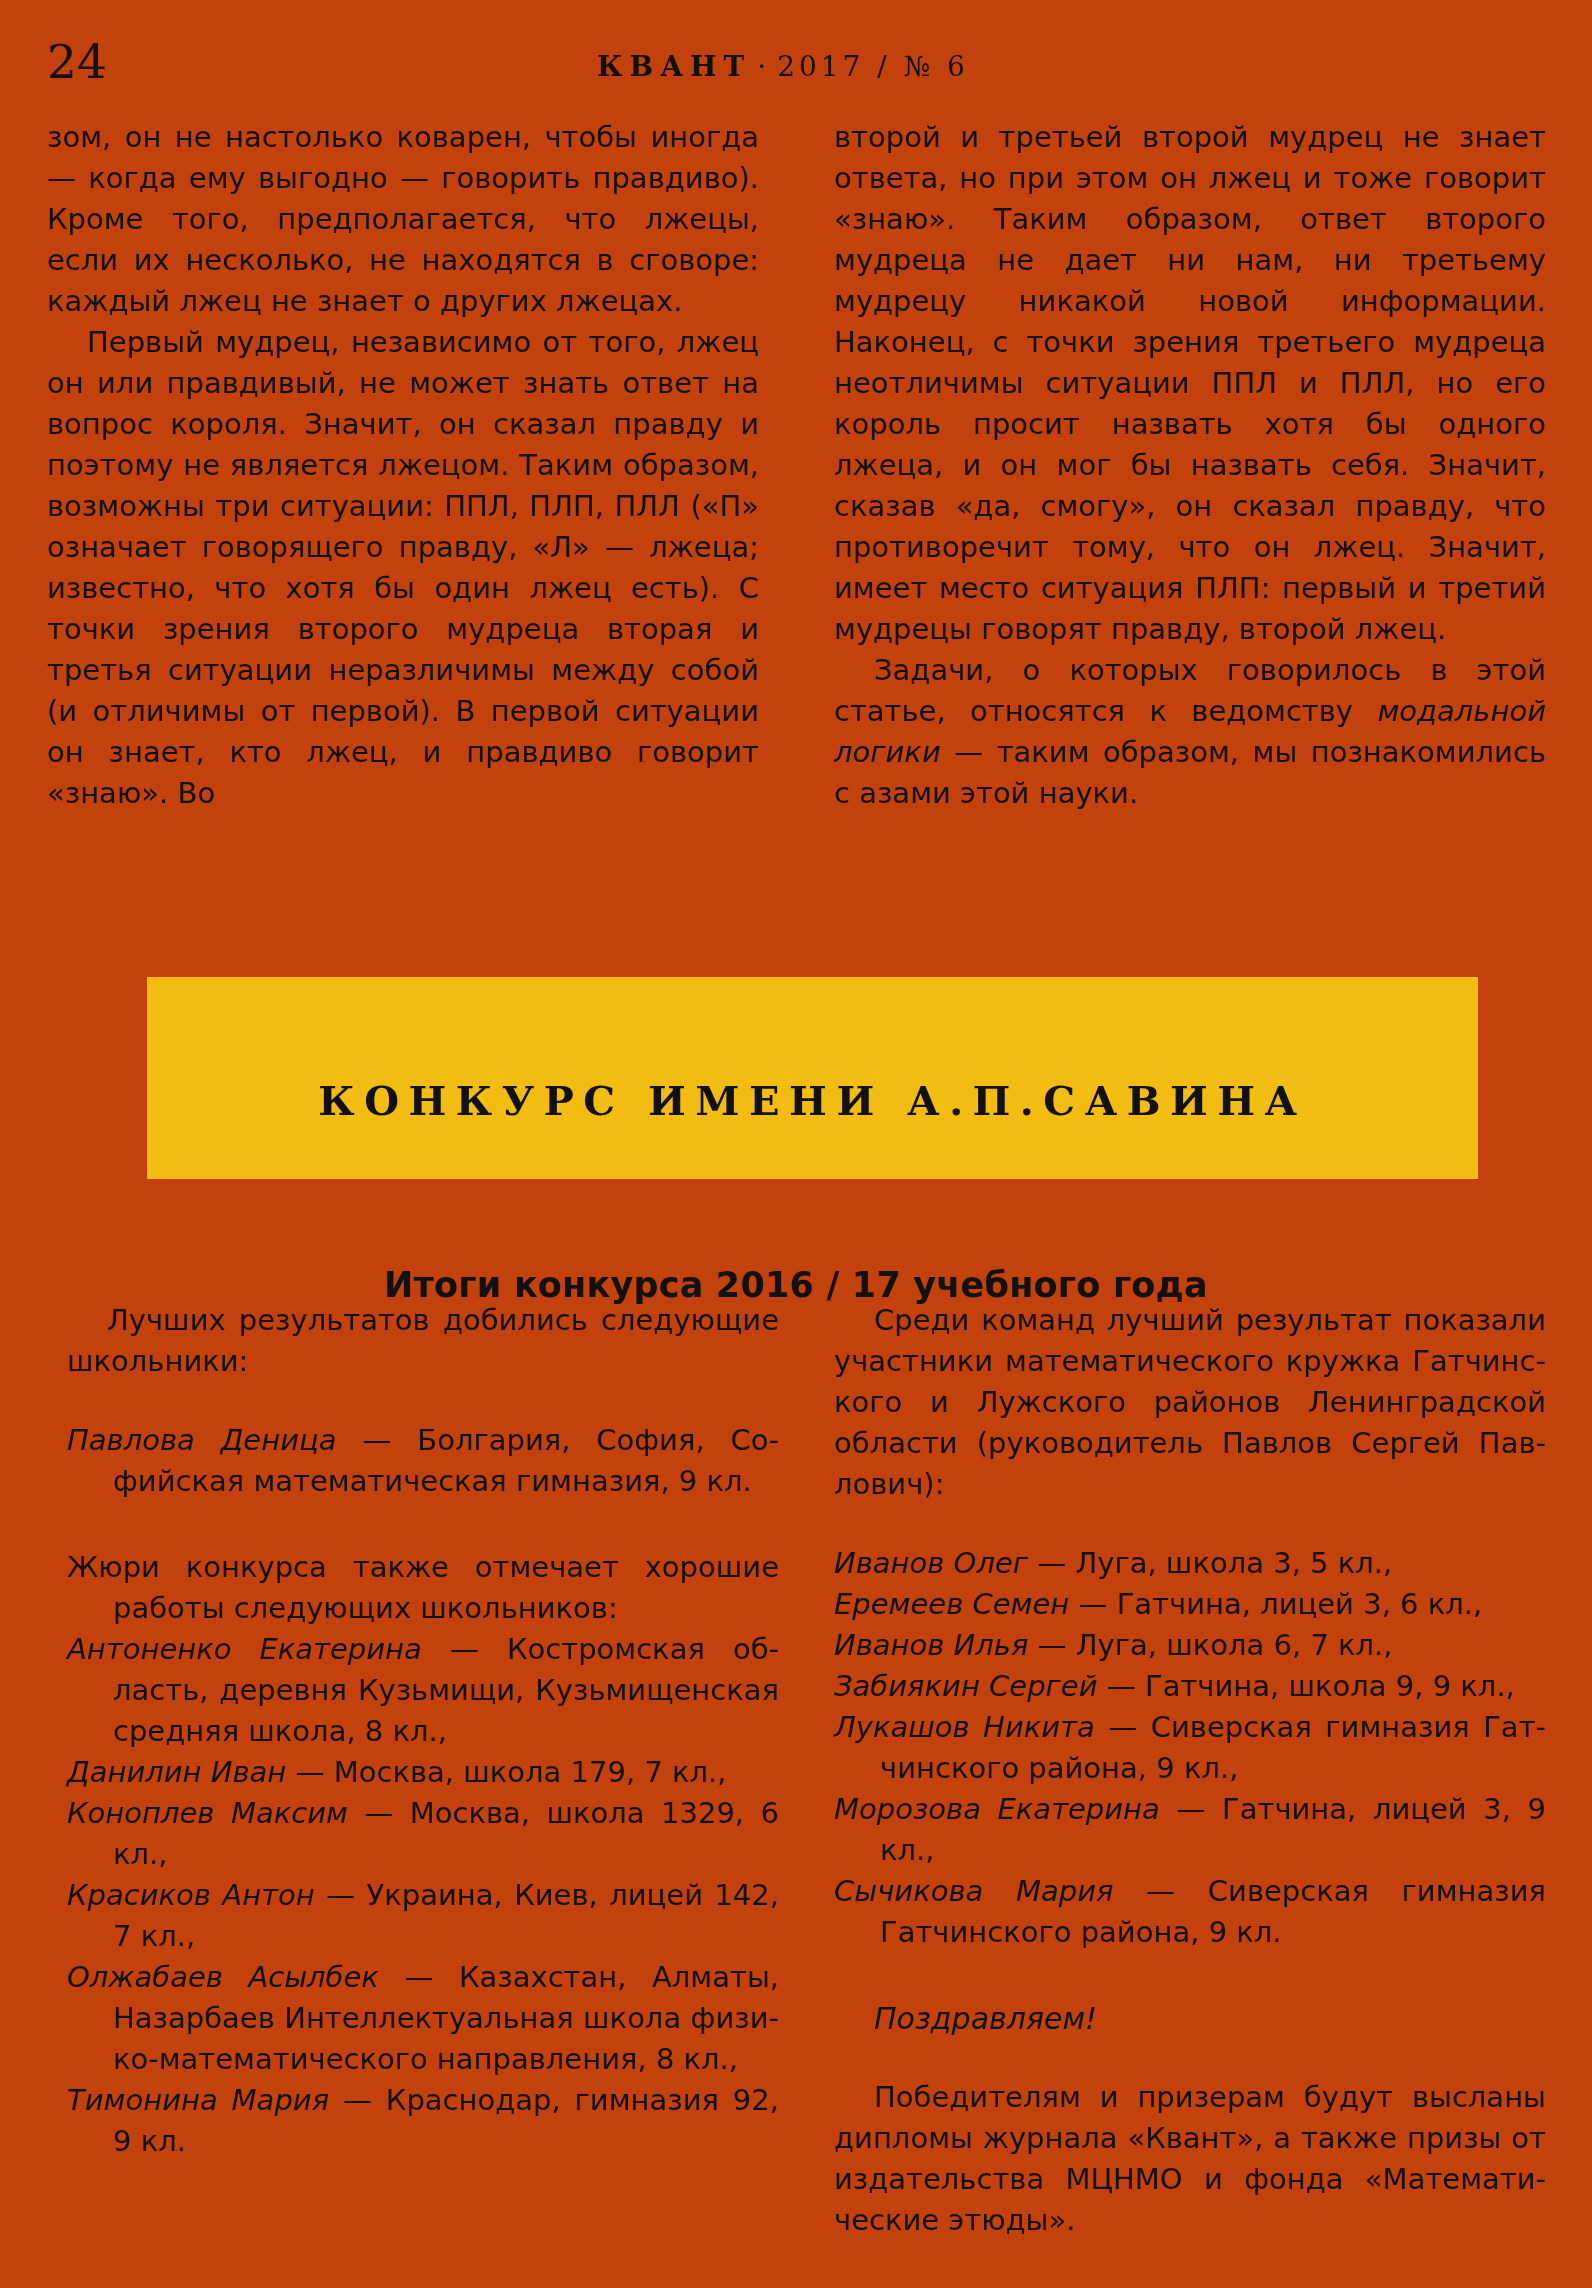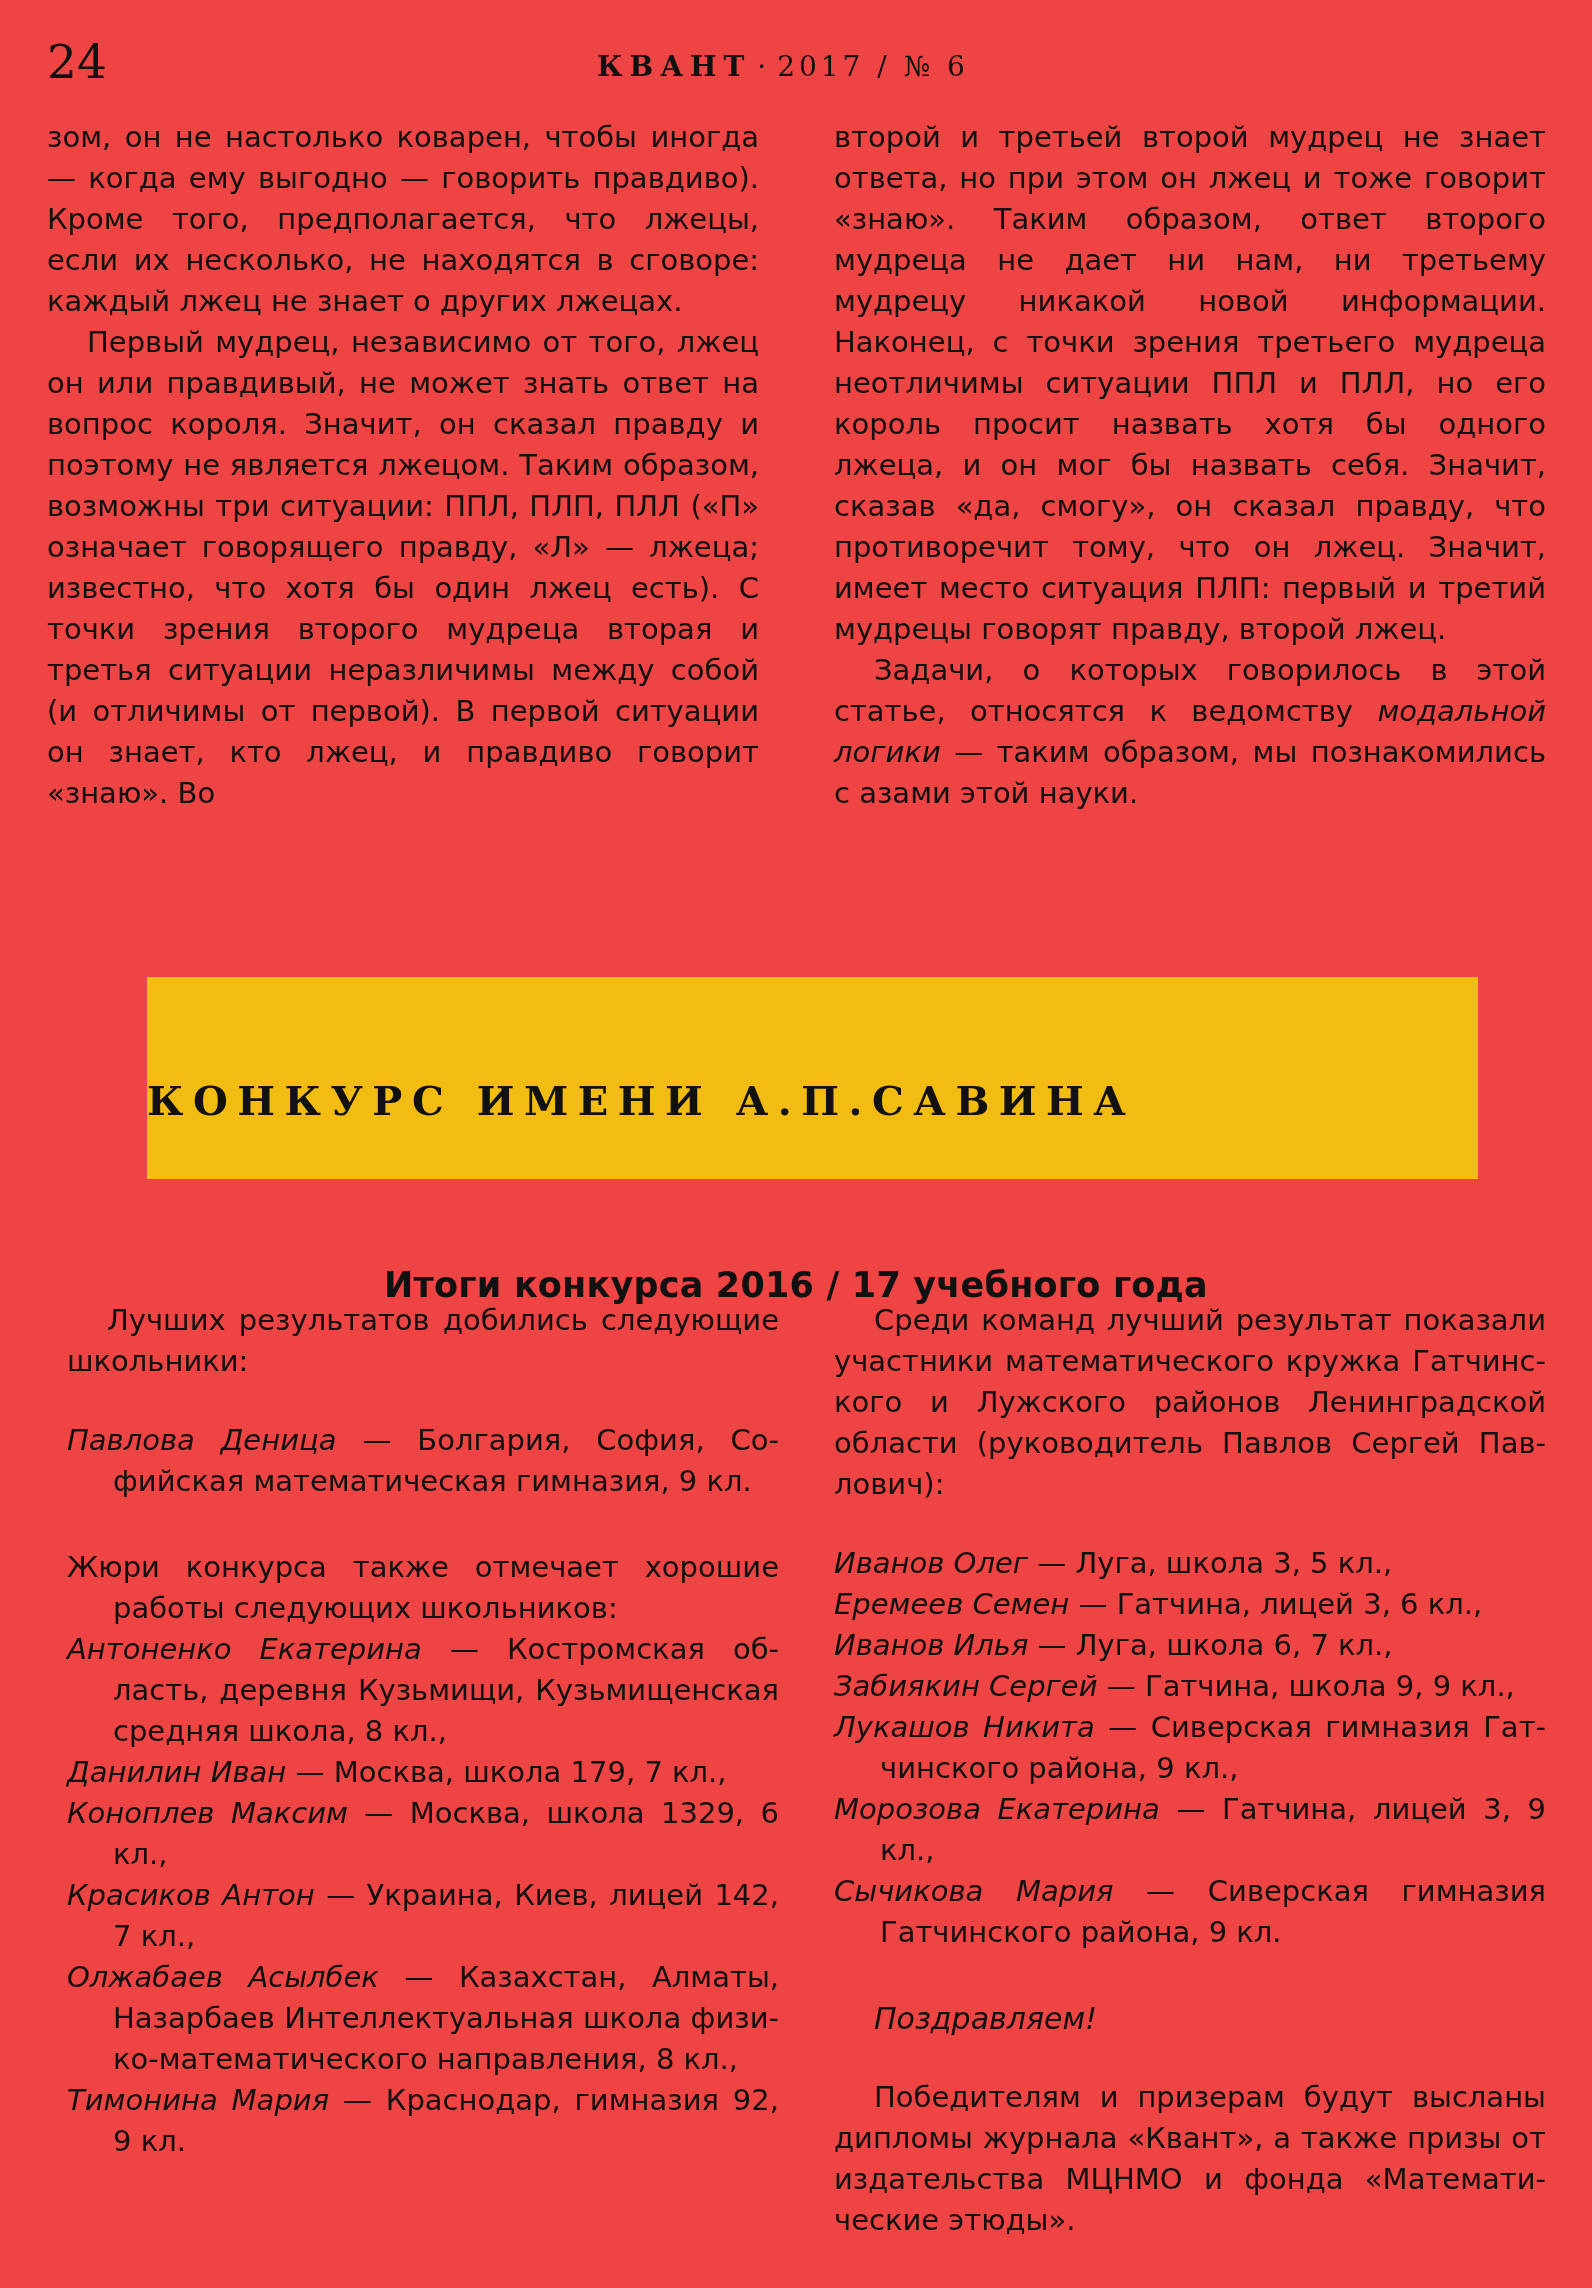--- a/index.html
+++ b/index.html
@@ -5,21 +5,21 @@
   html, body {
     margin: 0;
     padding: 0;
     background: #ffffff;
   }
 
   .page {
     position: relative;
     width: 1592px;
     height: 2289px;
-    background: #ef4444;
+    background: #c2410c;
     font-family: "DejaVu Sans", sans-serif;
     color: #111111;
     overflow: hidden;
     box-sizing: border-box;
   }
 
   
   .page-header {
     position: absolute;
     top: 38px;
@@ -94,20 +94,21 @@
     top: 977px;
     width: 1331px;
     height: 202px;
     background: #F2BC13;
   }
   .banner-title {
     position: absolute;
     left: 0;
     right: 0;
     top: 100px;
+    text-align: center;
     font-family: "DejaVu Serif", serif;
     font-weight: bold;
     font-size: 40px;
     letter-spacing: 9.5px;
     color: #111111;
     white-space: nowrap;
   }
 
   .section-subtitle {
     position: absolute;

